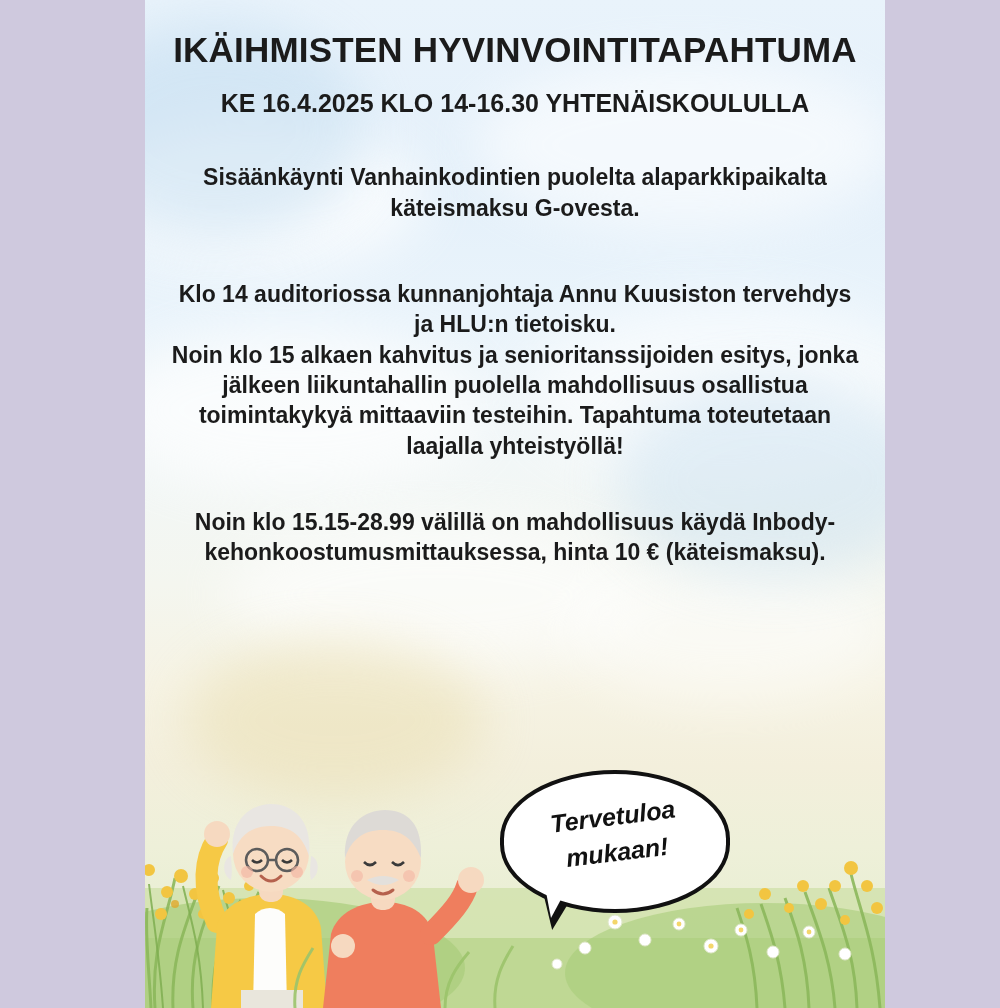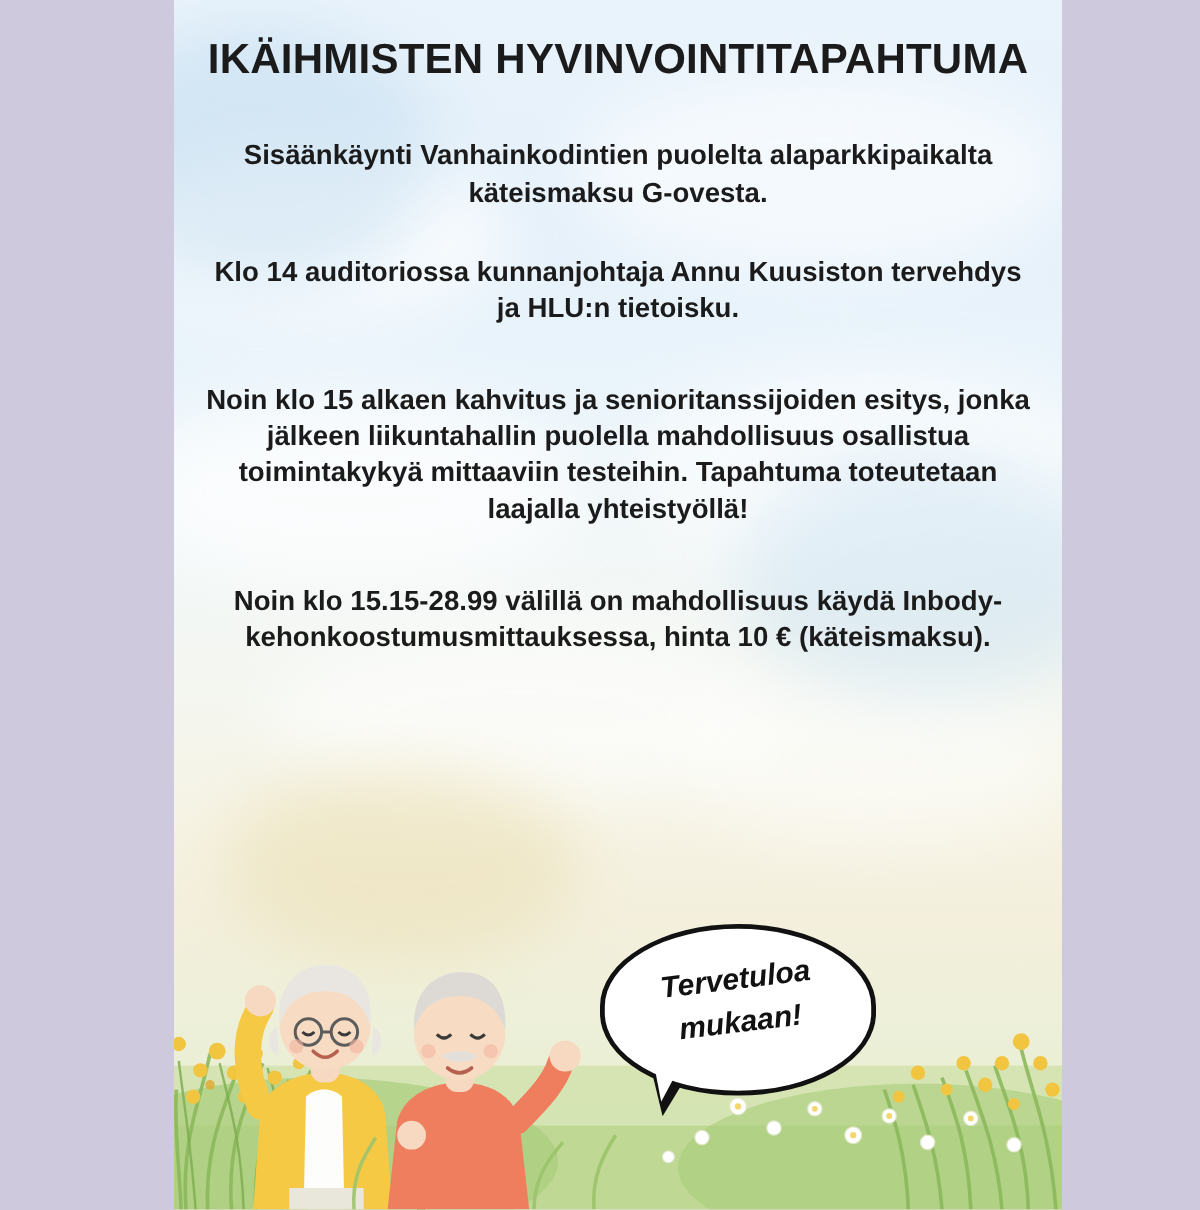--- a/index.html
+++ b/index.html
@@ -65,22 +65,22 @@
     line-height: 1.2;
   }
 
   .para {
     font-size: 23px;
     font-weight: bold;
     line-height: 1.32;
     margin: 0;
   }
   .p1 { margin-top: 44px; }
-  .p2 { margin-top: 36px; }
-  .p3 { margin-top: 46px; }
+  .p2 { margin-top: 56px; }
+  .p3 { }
   .p4 { margin-top: 46px; }
 
   
   #scene {
     position: absolute;
     left: 0;
     bottom: 0;
     width: 740px;
     height: 300px;
     z-index: 6;
@@ -148,20 +148,21 @@
   <div class="cloud" style="left:-40px; top:330px; width:380px; height:160px; background:#ffffff; opacity:.7;"></div>
   <div class="cloud" style="left:380px; top:300px; width:400px; height:180px; background:#ffffff; opacity:.55;"></div>
   <div class="cloud" style="left:80px; top:520px; width:420px; height:150px; background:#ffffff; opacity:.6;"></div>
   <div class="cloud" style="left:420px; top:560px; width:330px; height:140px; background:#ffffff; opacity:.5;"></div>
   <div class="cloud" style="left:-80px; top:20px; width:300px; height:220px; background:#bcd9ee; opacity:.45;"></div>
   <div class="cloud" style="left:470px; top:380px; width:320px; height:200px; background:#c2dcef; opacity:.40;"></div>
   <div class="cloud" style="left:40px; top:640px; width:300px; height:160px; background:#e8dcab; opacity:.45;"></div>
 
   <div class="content">
     <h1 class="title">IKÄIHMISTEN HYVINVOINTITAPAHTUMA</h1>
+    <h2 class="subtitle">KE 16.4.2025 KLO 14-16.30 YHTENÄISKOULULLA</h2>
 
     <p class="para p1">Sisäänkäynti Vanhainkodintien puolelta alaparkkipaikalta käteismaksu G-ovesta.</p>
     <p class="para p2">Klo 14 auditoriossa kunnanjohtaja Annu Kuusiston tervehdys ja HLU:n tietoisku.</p>
     <p class="para p3">Noin klo 15 alkaen kahvitus ja senioritanssijoiden esitys, jonka jälkeen liikuntahallin puolella mahdollisuus osallistua toimintakykyä mittaaviin testeihin. Tapahtuma toteutetaan laajalla yhteistyöllä!</p>
     <p class="para p4">Noin klo 15.15-28.99 välillä on mahdollisuus käydä Inbody-kehonkoostumusmittauksessa, hinta 10 € (käteismaksu).</p>
   </div>
 
   <svg id="scene" viewBox="0 0 740 300" preserveAspectRatio="none">
 
     <rect x="0" y="180" width="740" height="120" fill="#cfe0a8" opacity="0.75"></rect>

